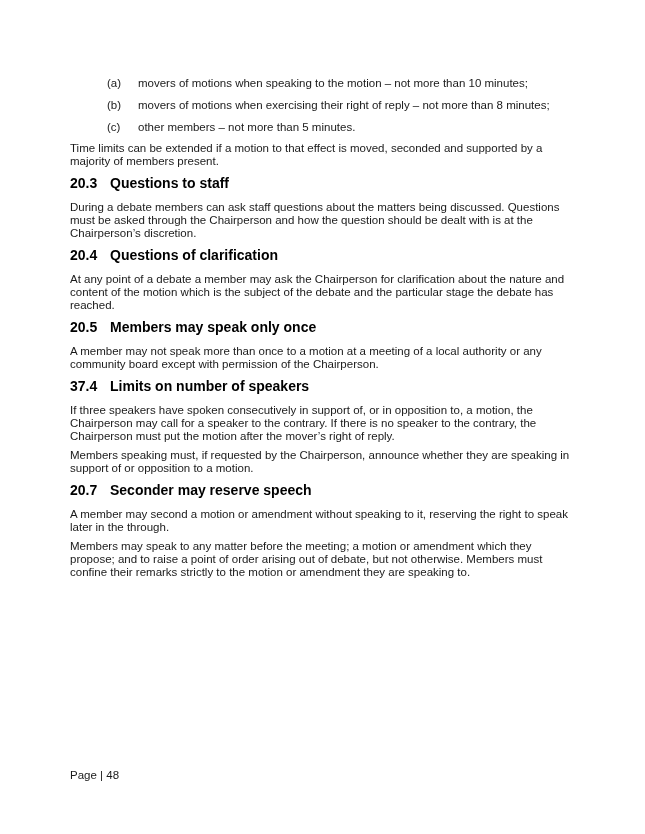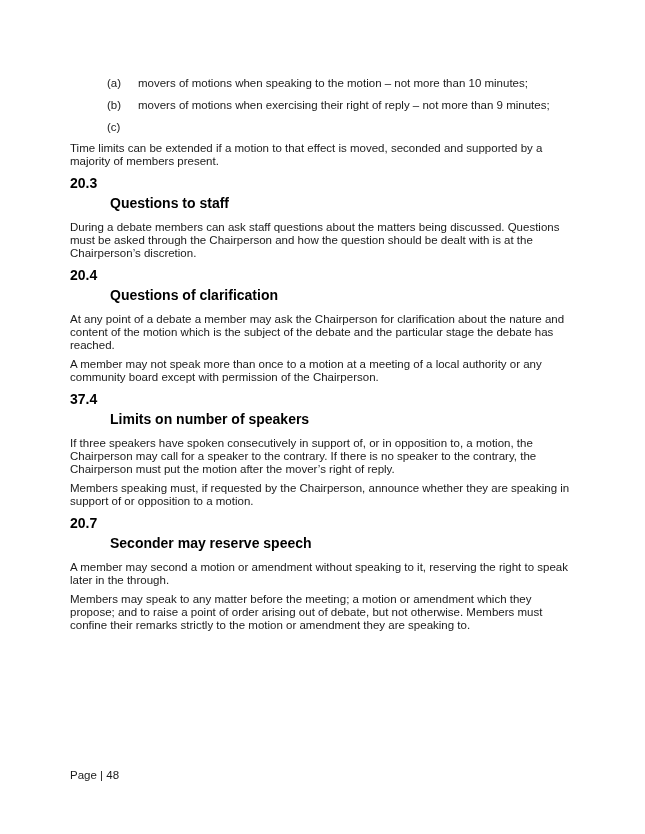--- a/index.html
+++ b/index.html
@@ -47,21 +47,20 @@
     color: #000000;
     line-height: 17px;
     margin: 7px 0 9px 0;
   }
   .section-number {
     width: 40px;
     flex-shrink: 0;
   }
   .section-title {
     flex: 1;
-    margin-top: 20px;
   }
   .page-footer {
     position: absolute;
     left: 70px;
     top: 768px;
     font-size: 11.5px;
     line-height: 15px;
     color: #1a1a1a;
   }
 </style>
@@ -70,41 +69,46 @@
 
 <div class="content">
 
   <div class="sub-list">
     <div class="list-item">
       <span class="list-label">(a)</span>
       <span class="list-text">movers of motions when speaking to the motion – not more than 10 minutes;</span>
     </div>
     <div class="list-item">
       <span class="list-label">(b)</span>
-      <span class="list-text">movers of motions when exercising their right of reply – not more than 9 minutes;</span>
+      <span class="list-text">movers of motions when exercising their right of reply – not more than 8 minutes;</span>
     </div>
     <div class="list-item">
       <span class="list-label">(c)</span>
+      <span class="list-text">other members – not more than 5 minutes.</span>
     </div>
   </div>
 
   <p class="body-para">Time limits can be extended if a motion to that effect is moved, seconded and supported by a majority of members present.</p>
 
   <h2 class="section-heading">
     <span class="section-number">20.3</span>
     <span class="section-title">Questions to staff</span>
   </h2>
   <p class="body-para">During a debate members can ask staff questions about the matters being discussed.  Questions must be asked through the Chairperson and how the question should be dealt with is at the Chairperson’s discretion.</p>
 
   <h2 class="section-heading">
     <span class="section-number">20.4</span>
     <span class="section-title">Questions of clarification</span>
   </h2>
   <p class="body-para">At any point of a debate a member may ask the Chairperson for clarification about the nature and content of the motion which is the subject of the debate and the particular stage the debate has reached.</p>
 
+  <h2 class="section-heading">
+    <span class="section-number">20.5</span>
+    <span class="section-title">Members may speak only once</span>
+  </h2>
   <p class="body-para">A member may not speak more than once to a motion at a meeting of a local authority or any community board except with permission of the Chairperson.</p>
 
   <h2 class="section-heading">
     <span class="section-number">37.4</span>
     <span class="section-title">Limits on number of speakers</span>
   </h2>
   <p class="body-para">If three speakers have spoken consecutively in support of, or in opposition to, a motion, the Chairperson may call for a speaker to the contrary. If there is no speaker to the contrary, the Chairperson must put the motion after the mover’s right of reply.</p>
   <p class="body-para">Members speaking must, if requested by the Chairperson, announce whether they are speaking in support of or opposition to a motion.</p>
 
   <h2 class="section-heading">

